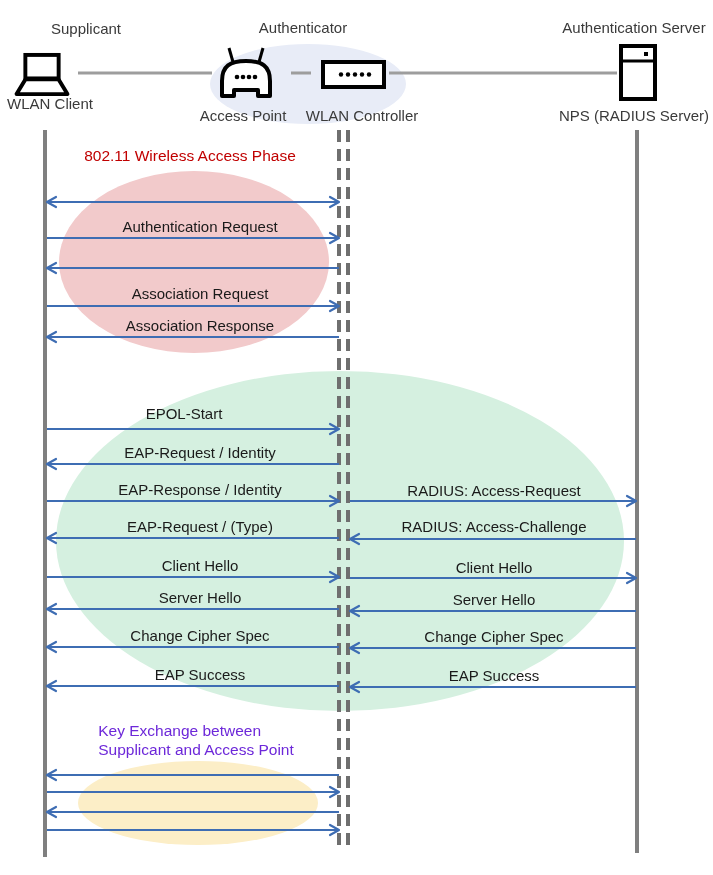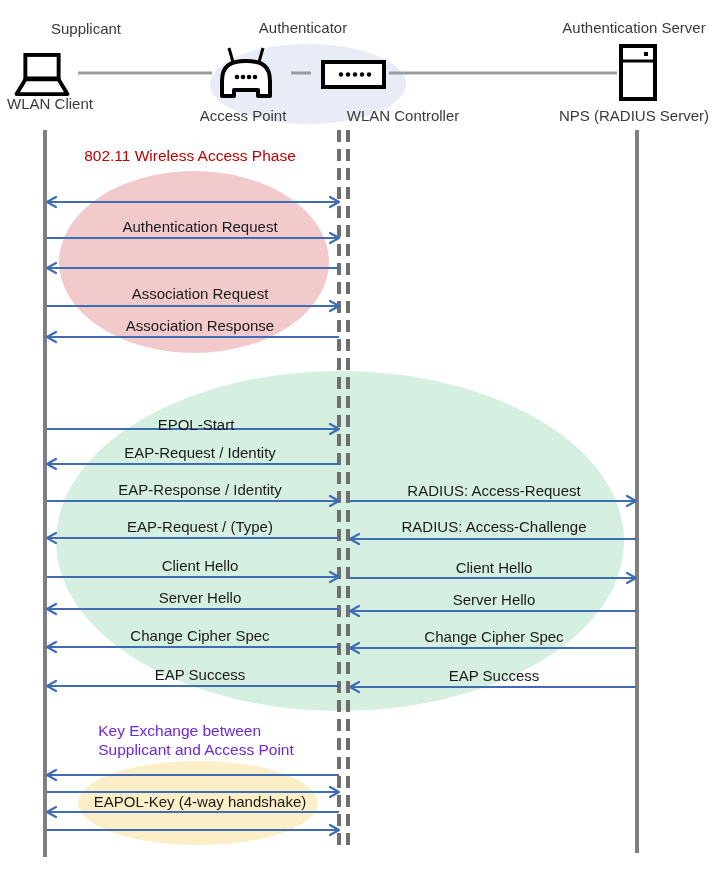--- a/index.html
+++ b/index.html
@@ -37,21 +37,21 @@
     line-height: 19px;
   }
   .icon { position: absolute; }
   .icon svg { display: block; width: 100%; height: 100%; }
   
   .role-supplicant      { left: 46px;  top: 20px; margin-left: 40px; }
   .role-authenticator   { left: 303px; top: 19px; text-align: center; }
   .role-auth-server     { left: 634px; top: 19px; }
   .node-wlan-client     { left: 50px;  top: 95px; }
   .node-access-point    { left: 243px; top: 107px; }
-  .node-wlan-controller { left: 362px; top: 107px; margin-left: 41px; }
+  .node-wlan-controller { left: 362px; top: 107px; }
   .node-nps             { left: 634px; top: 107px; }
   .icon-laptop     { left: 8px;   top: 52px; width: 68px; height: 46px; }
   .icon-ap         { left: 212px; top: 45px; width: 68px; height: 60px; }
   .icon-controller { left: 321px; top: 60px; width: 65px; height: 29px; }
   .icon-server     { left: 619px; top: 44px; width: 38px; height: 57px; }
 </style>
 </head>
 <body>
 
 <div class="stage" id="stage">
@@ -157,31 +157,30 @@
   </div>
 
   <div class="node-label node-wlan-client">WLAN Client</div>
   <div class="node-label node-access-point">Access Point</div>
   <div class="node-label node-wlan-controller">WLAN Controller</div>
   <div class="node-label node-nps">NPS (RADIUS Server)</div>
 
     <div class="msg-label" style="left: 200px; top: 217px;">Authentication Request</div>
     <div class="msg-label" style="left: 200px; top: 284px;">Association Request</div>
     <div class="msg-label" style="left: 200px; top: 316px;">Association Response</div>
-    <div class="msg-label" style="left: 196px; top: 404px; margin-top: 11px;">EPOL-Start</div>
+    <div class="msg-label" style="left: 184px; top: 404px;">EPOL-Start</div>
     <div class="msg-label" style="left: 200px; top: 443px;">EAP-Request / Identity</div>
     <div class="msg-label" style="left: 200px; top: 480px;">EAP-Response / Identity</div>
     <div class="msg-label" style="left: 200px; top: 517px;">EAP-Request / (Type)</div>
     <div class="msg-label" style="left: 200px; top: 556px;">Client Hello</div>
     <div class="msg-label" style="left: 200px; top: 588px;">Server Hello</div>
     <div class="msg-label" style="left: 200px; top: 626px;">Change Cipher Spec</div>
     <div class="msg-label" style="left: 200px; top: 665px;">EAP Success</div>
     <div class="msg-label" style="left: 494px; top: 481px;">RADIUS: Access-Request</div>
     <div class="msg-label" style="left: 494px; top: 517px;">RADIUS: Access-Challenge</div>
     <div class="msg-label" style="left: 494px; top: 558px;">Client Hello</div>
     <div class="msg-label" style="left: 494px; top: 590px;">Server Hello</div>
     <div class="msg-label" style="left: 494px; top: 627px;">Change Cipher Spec</div>
     <div class="msg-label" style="left: 494px; top: 666px;">EAP Success</div>
-    <div class="msg-label" style="left: 200px; top: 792px;">EAPOL-Key (4-way handshake)</div>
     <div class="phase-title" style="left: 190px; top: 145.5px; color: rgb(192, 0, 0);">802.11 Wireless Access Phase</div>
     <div class="phase-title" style="left: 196px; top: 721px; color: #6d28d9;">Key Exchange between
 Supplicant and Access Point</div>
   </div>
 
 </body></html>

